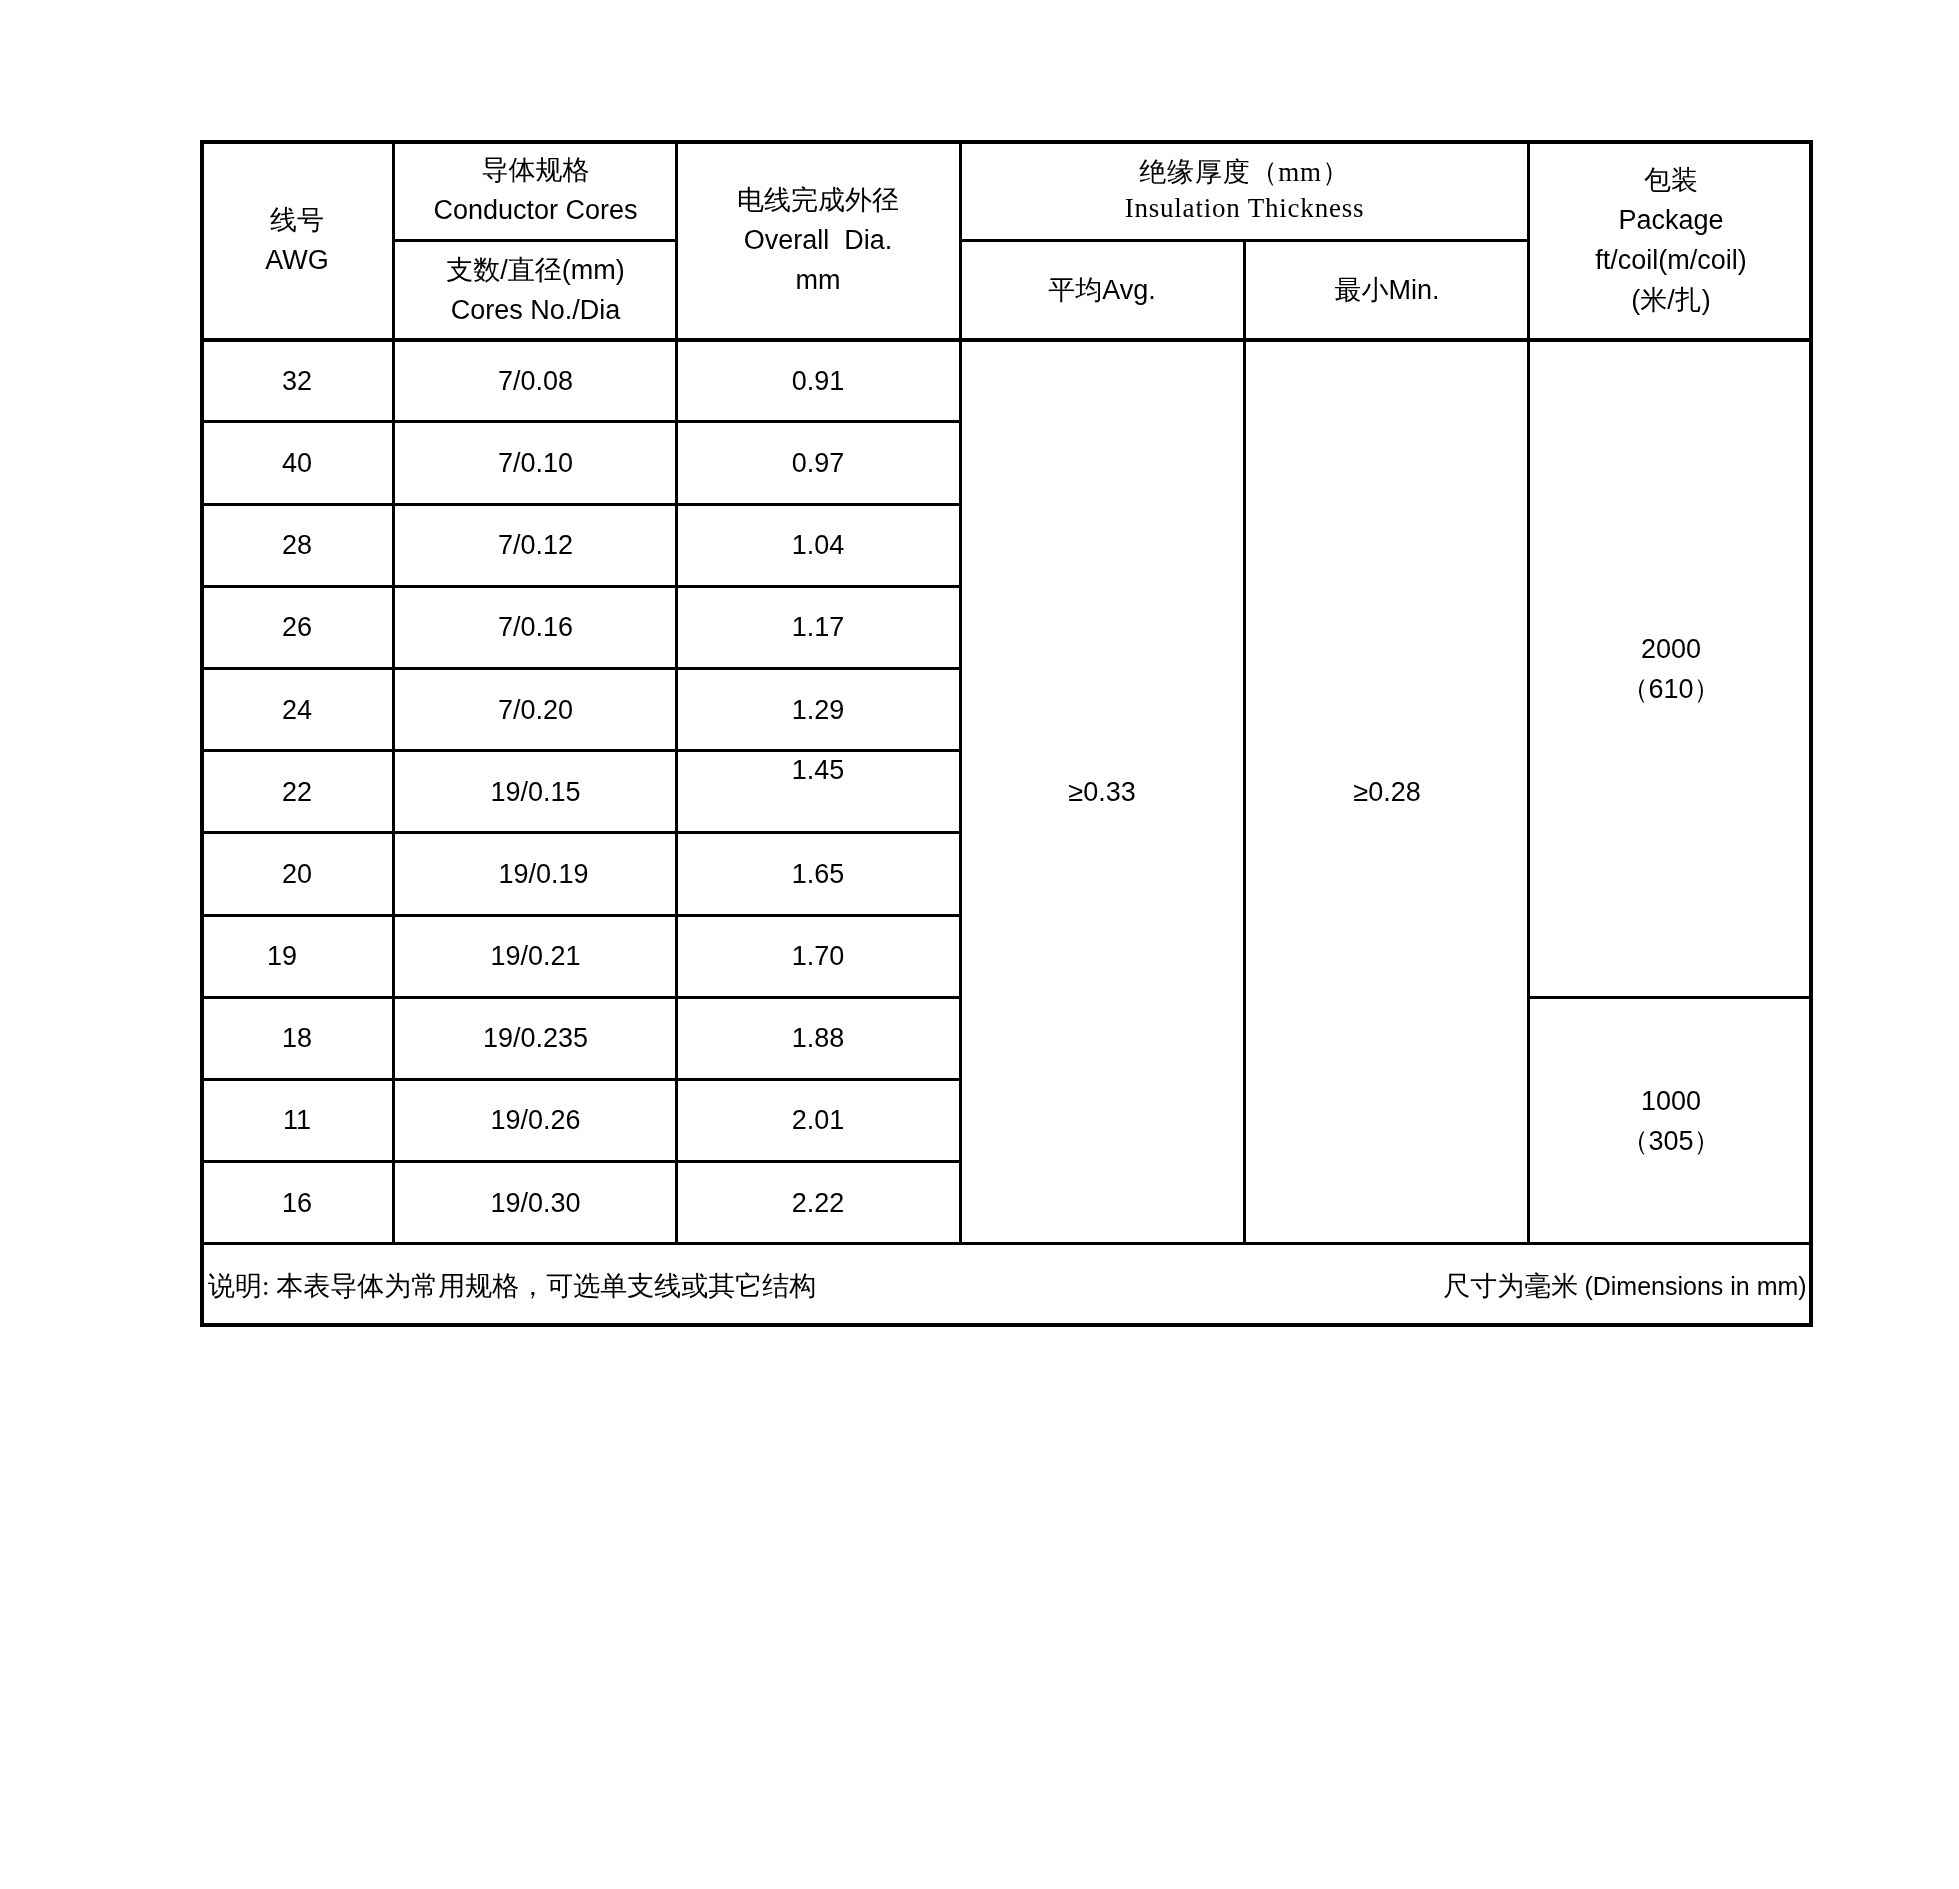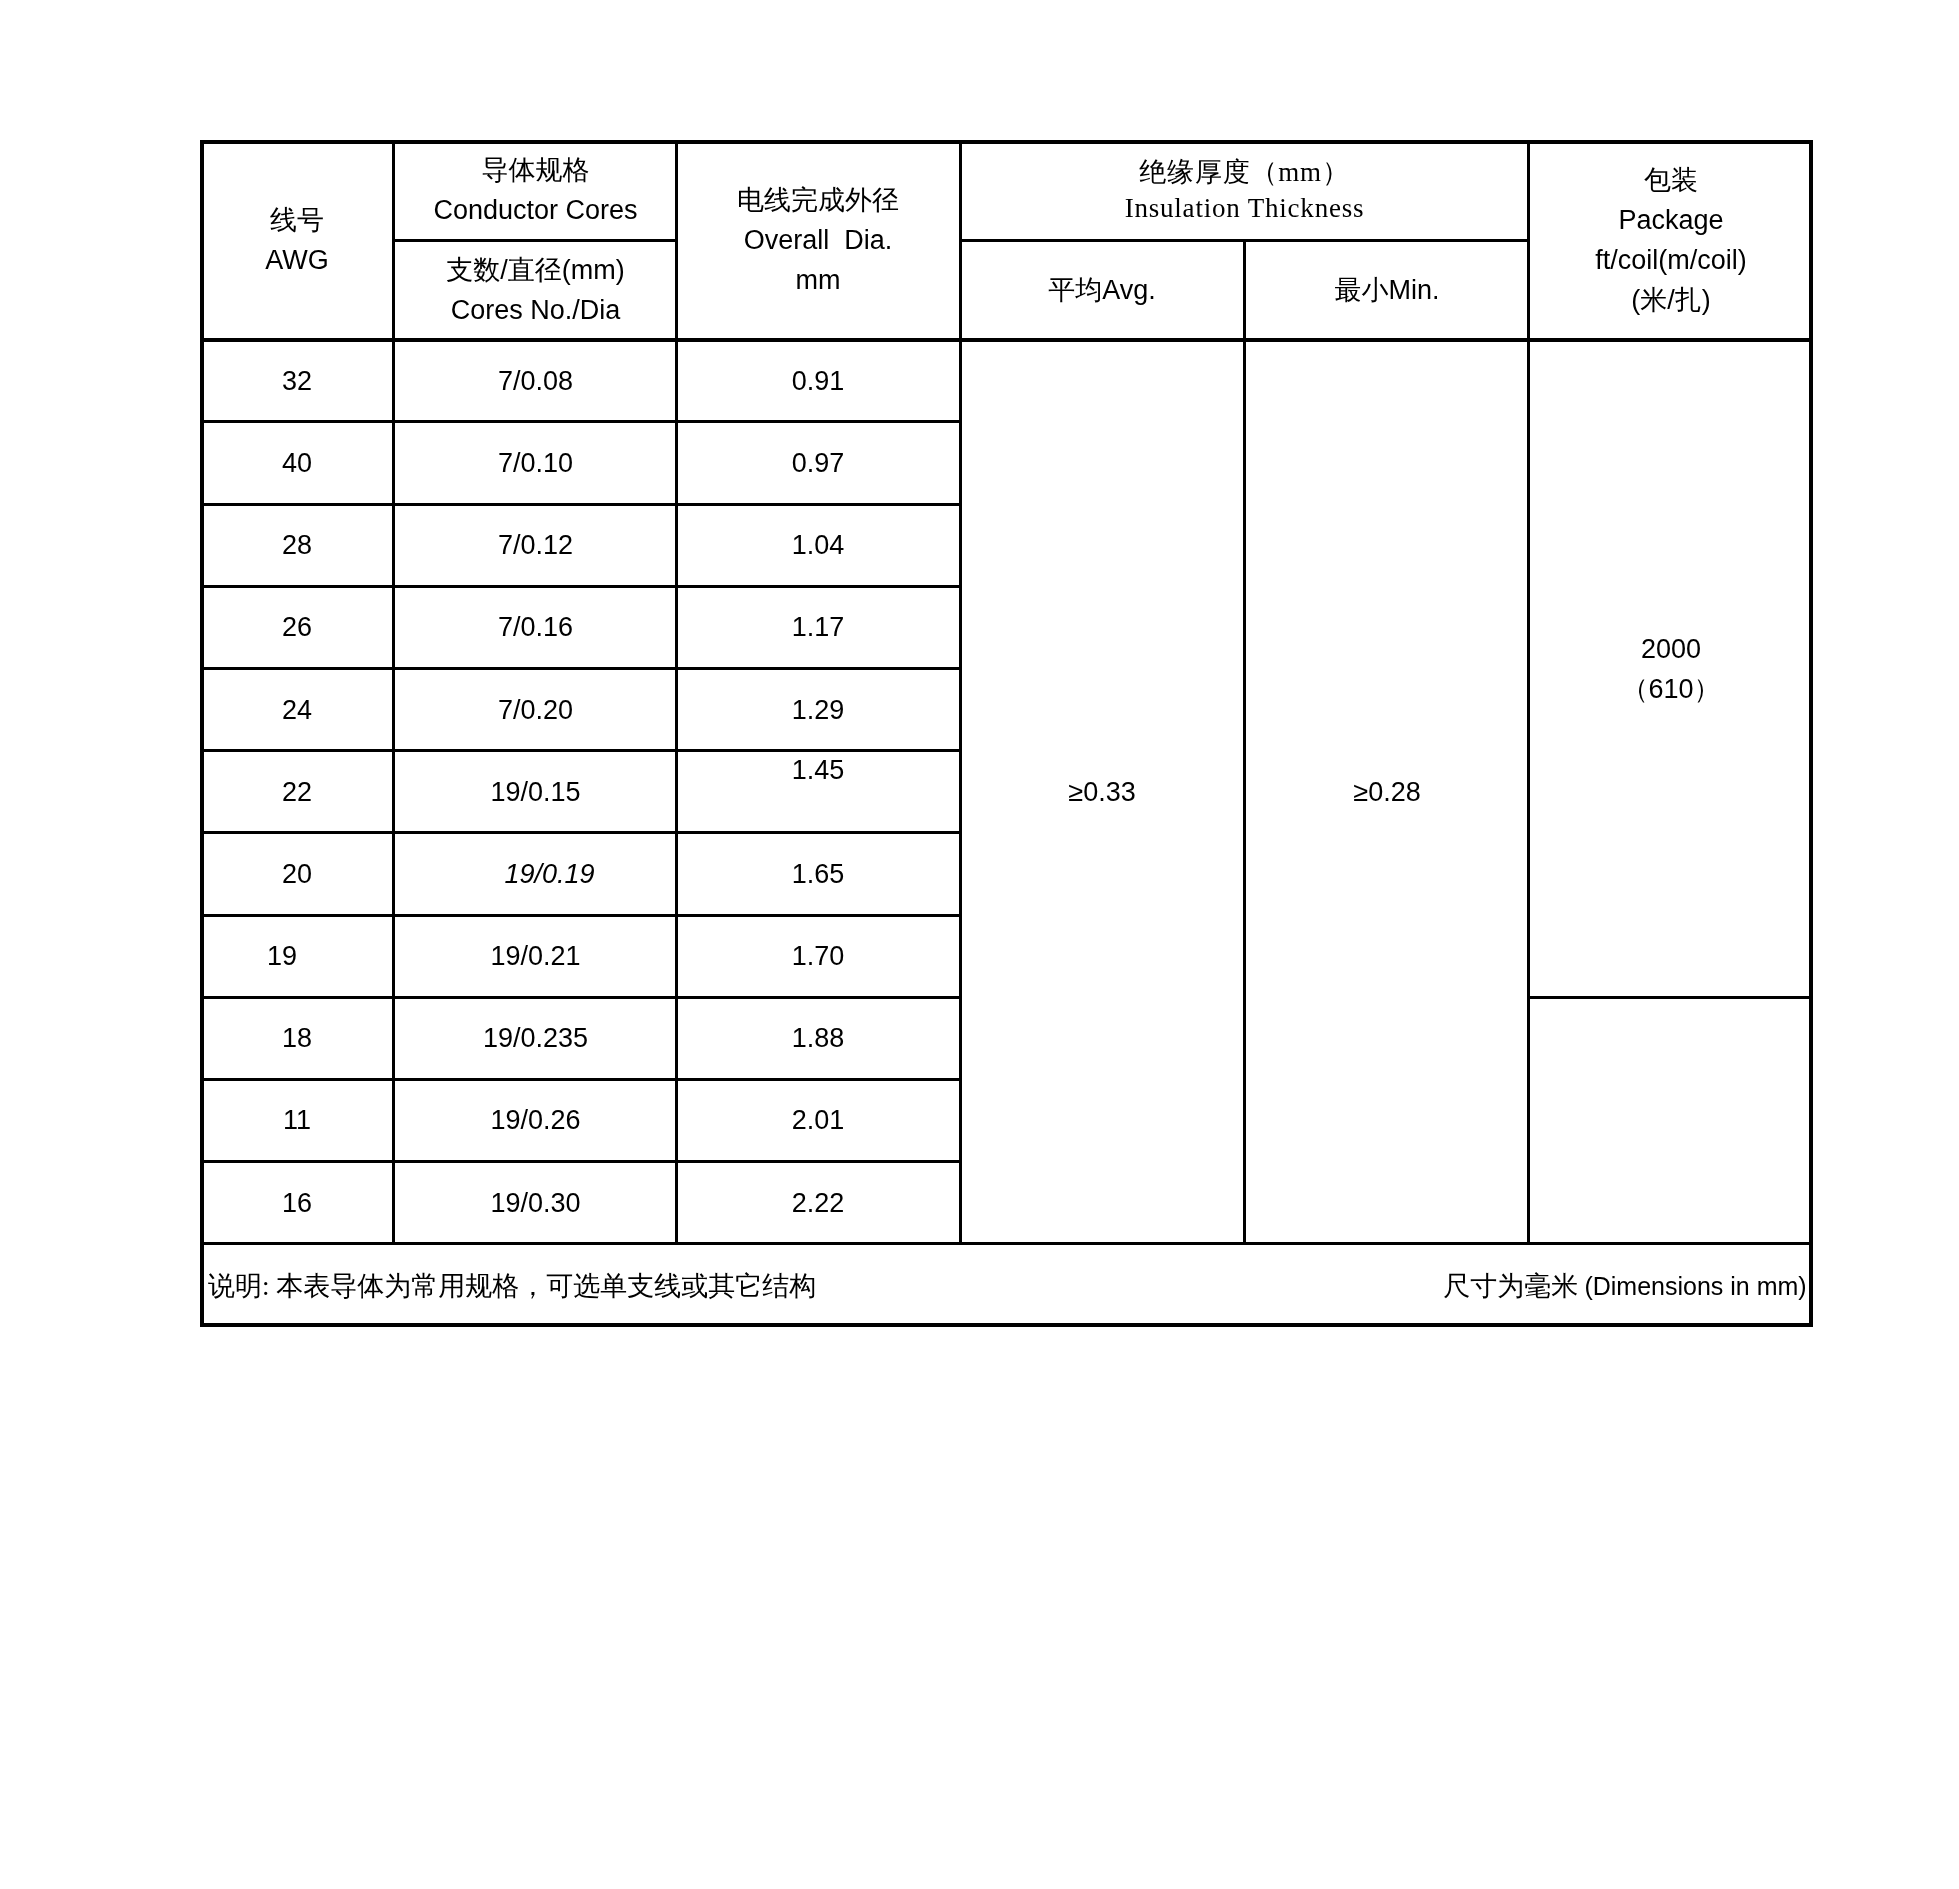--- a/index.html
+++ b/index.html
@@ -81,21 +81,21 @@
     <div class="cell" style="left:194px;top:529px;width:283px;height:82px;">7/0.20</div>
     <div class="cell" style="left:476px;top:529px;width:284px;height:82px;">1.29</div>
   </div>
   <div>
     <div class="cell" style="left:0;top:611px;width:194px;height:82px;">22</div>
     <div class="cell" style="left:194px;top:611px;width:283px;height:82px;">19/0.15</div>
     <div class="cell" style="left:476px;top:589px;width:284px;height:82px;">1.45</div>
   </div>
   <div>
     <div class="cell" style="left:0;top:693px;width:194px;height:82px;">20</div>
-    <div class="cell" style="left:208px;top:693px;width:283px;height:82px;font-style:italic;">19/0.19</div>
+    <div class="cell" style="left:202px;top:693px;width:283px;height:82px;">19/0.19</div>
     <div class="cell" style="left:476px;top:693px;width:284px;height:82px;">1.65</div>
   </div>
   <div>
     <div class="cell" style="left:0;top:775px;width:164px;height:82px;">19</div>
     <div class="cell" style="left:194px;top:775px;width:283px;height:82px;">19/0.21</div>
     <div class="cell" style="left:476px;top:775px;width:284px;height:82px;">1.70</div>
   </div>
   <div>
     <div class="cell" style="left:0;top:857px;width:194px;height:82px;">18</div>
     <div class="cell" style="left:194px;top:857px;width:283px;height:82px;">19/0.235</div>
@@ -110,20 +110,24 @@
     <div class="cell" style="left:0;top:1022px;width:194px;height:82px;">16</div>
     <div class="cell" style="left:194px;top:1022px;width:283px;height:82px;">19/0.30</div>
     <div class="cell" style="left:476px;top:1022px;width:284px;height:82px;">2.22</div>
   </div>
 
   <div class="cell" style="left:760px;top:200px;width:284px;height:904px;">≥0.33</div>
   <div class="cell" style="left:1045px;top:200px;width:284px;height:904px;">≥0.28</div>
   <div class="cell" style="left:1329px;top:200px;width:284px;height:657px;">
     <span>2000</span>
     <span>（610）</span>
+  </div>
+  <div class="cell" style="left:1329px;top:857px;width:284px;height:247px;">
+    <span>1000</span>
+    <span>（305）</span>
   </div>
 
   <div class="footer-left">说明: 本表导体为常用规格，可选单支线或其它结构</div>
   <div class="footer-right">
     <span>尺寸为毫米</span>
     <span class="note-en">(Dimensions in mm)</span>
   </div>
 
   <div class="hline" style="left:0;top:0;width:1613px;height:4px;"></div>
   <div class="hline" style="left:0;top:1183px;width:1613px;height:4px;"></div>

